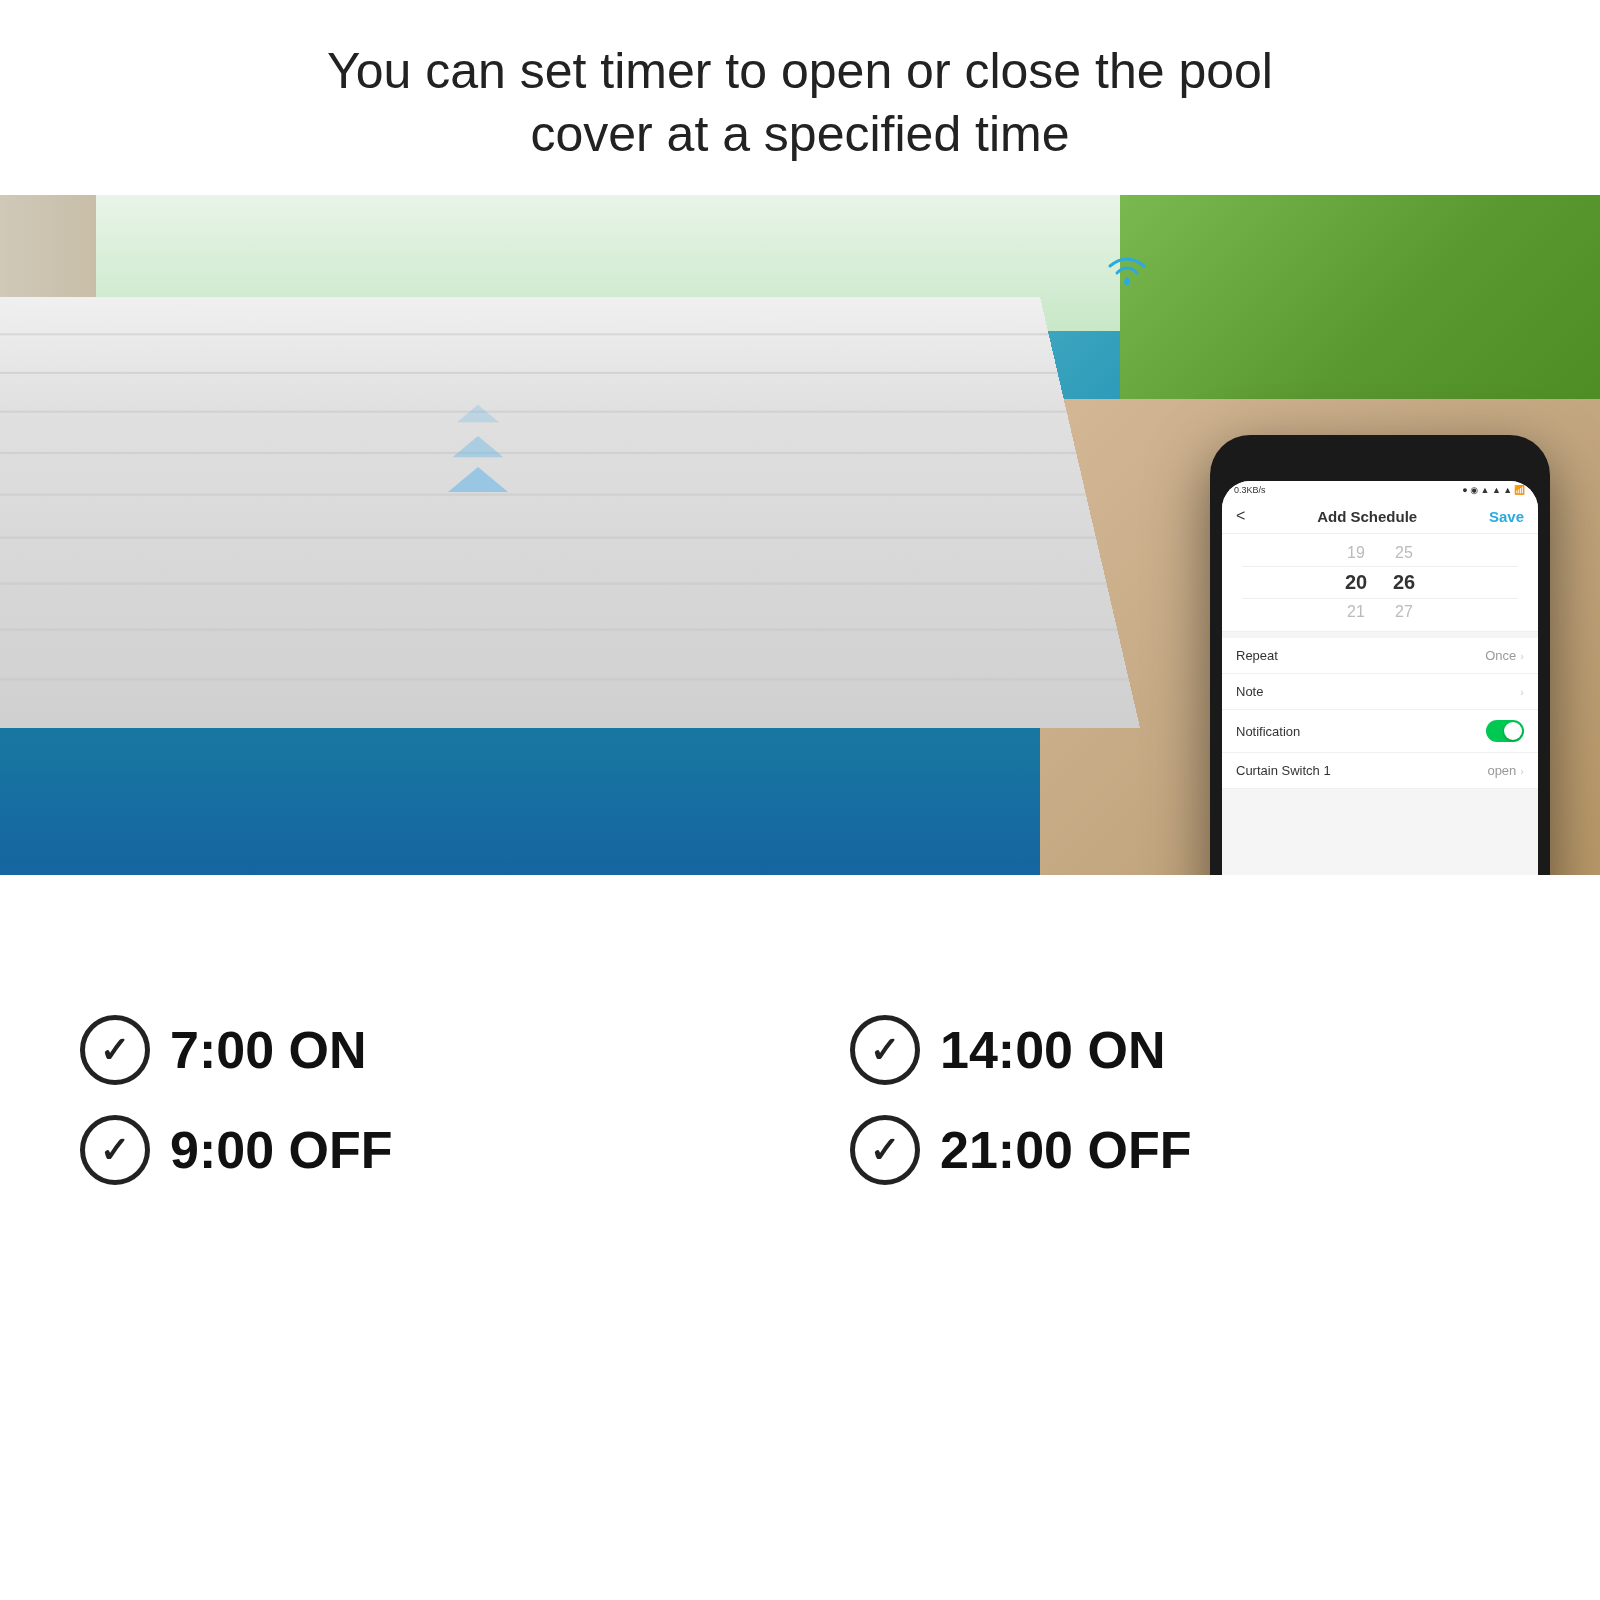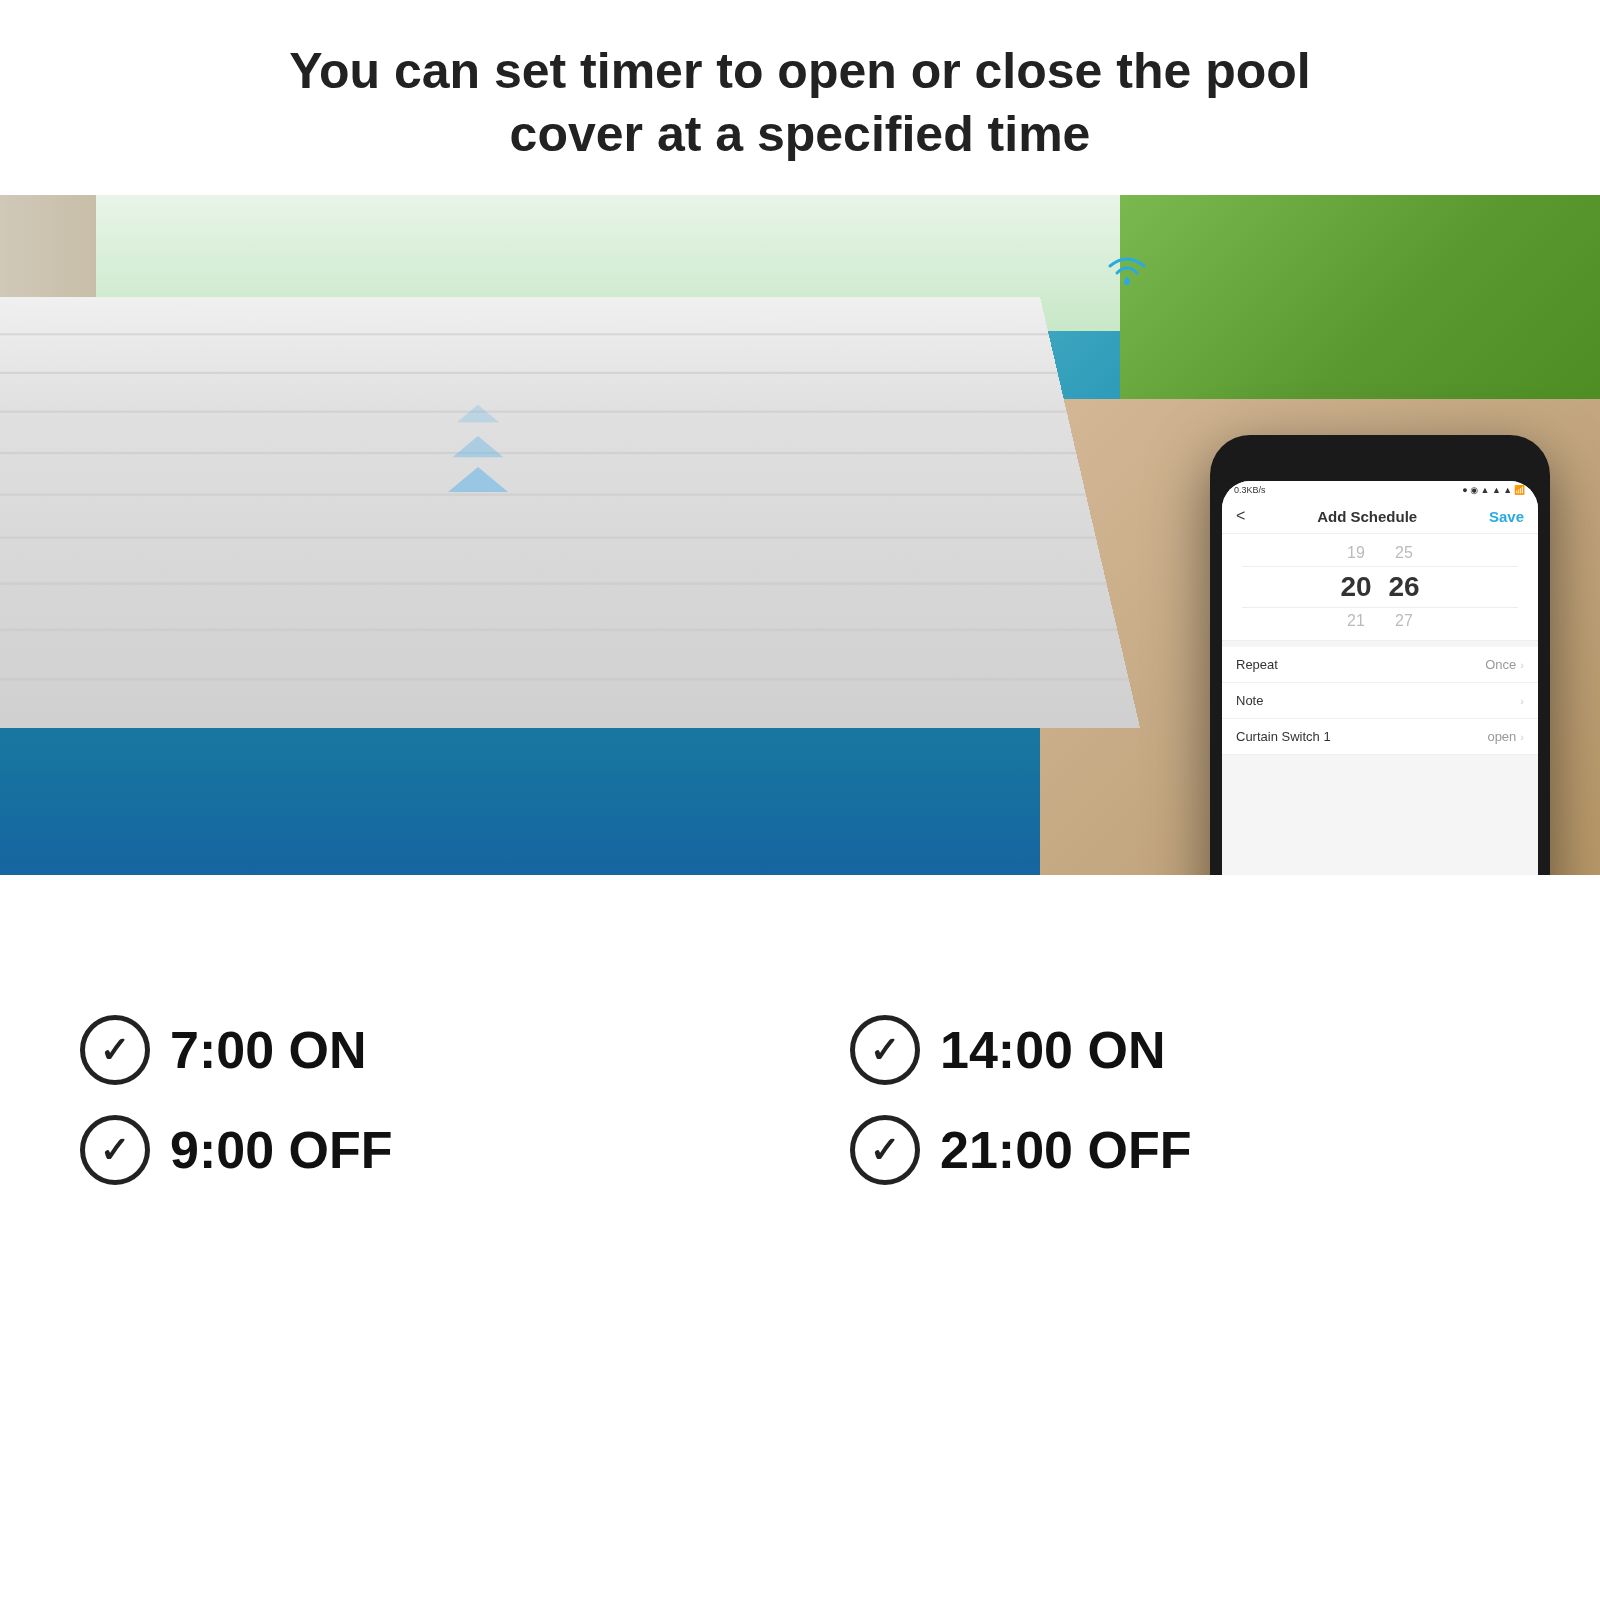--- a/index.html
+++ b/index.html
@@ -31,21 +31,21 @@
     .main-title {
       font-size: 80px;
       font-weight: 800;
       color: #2aaae1;
       margin-bottom: 16px;
       letter-spacing: 1px;
     }
 
     .subtitle {
       font-size: 50px;
-      font-weight: 700;
+      font-weight: 400;
       color: #222;
       line-height: 1.25;
     }
 
     
     .pool-section {
       width: 100%;
       height: 680px;
       position: relative;
       overflow: hidden;
@@ -216,21 +216,21 @@
     }
 
     .time-row {
       display: flex;
       justify-content: center;
       gap: 8px;
       padding: 2px 0;
     }
 
     .time-num {
-      font-size: 28px;
+      font-size: 20px;
       font-weight: 600;
       color: #333;
       width: 40px;
       text-align: center;
     }
 
     .time-num.dim {
       font-size: 16px;
       color: #bbb;
       font-weight: 400;
@@ -482,20 +482,26 @@
               </div>
             </div>
 
             <div class="setting-row">
               <span class="setting-label">Note</span>
               <div class="setting-value">
                 <span class="chevron">›</span>
               </div>
             </div>
 
+            <div class="setting-row">
+              <span class="setting-label">Notification</span>
+              <div class="toggle-switch">
+                <div class="toggle-knob"></div>
+              </div>
+            </div>
 
             <div class="setting-row">
               <span class="setting-label">Curtain Switch 1</span>
               <div class="setting-value">
                 <span>open</span>
                 <span class="chevron">›</span>
               </div>
             </div>
 
           </div>

